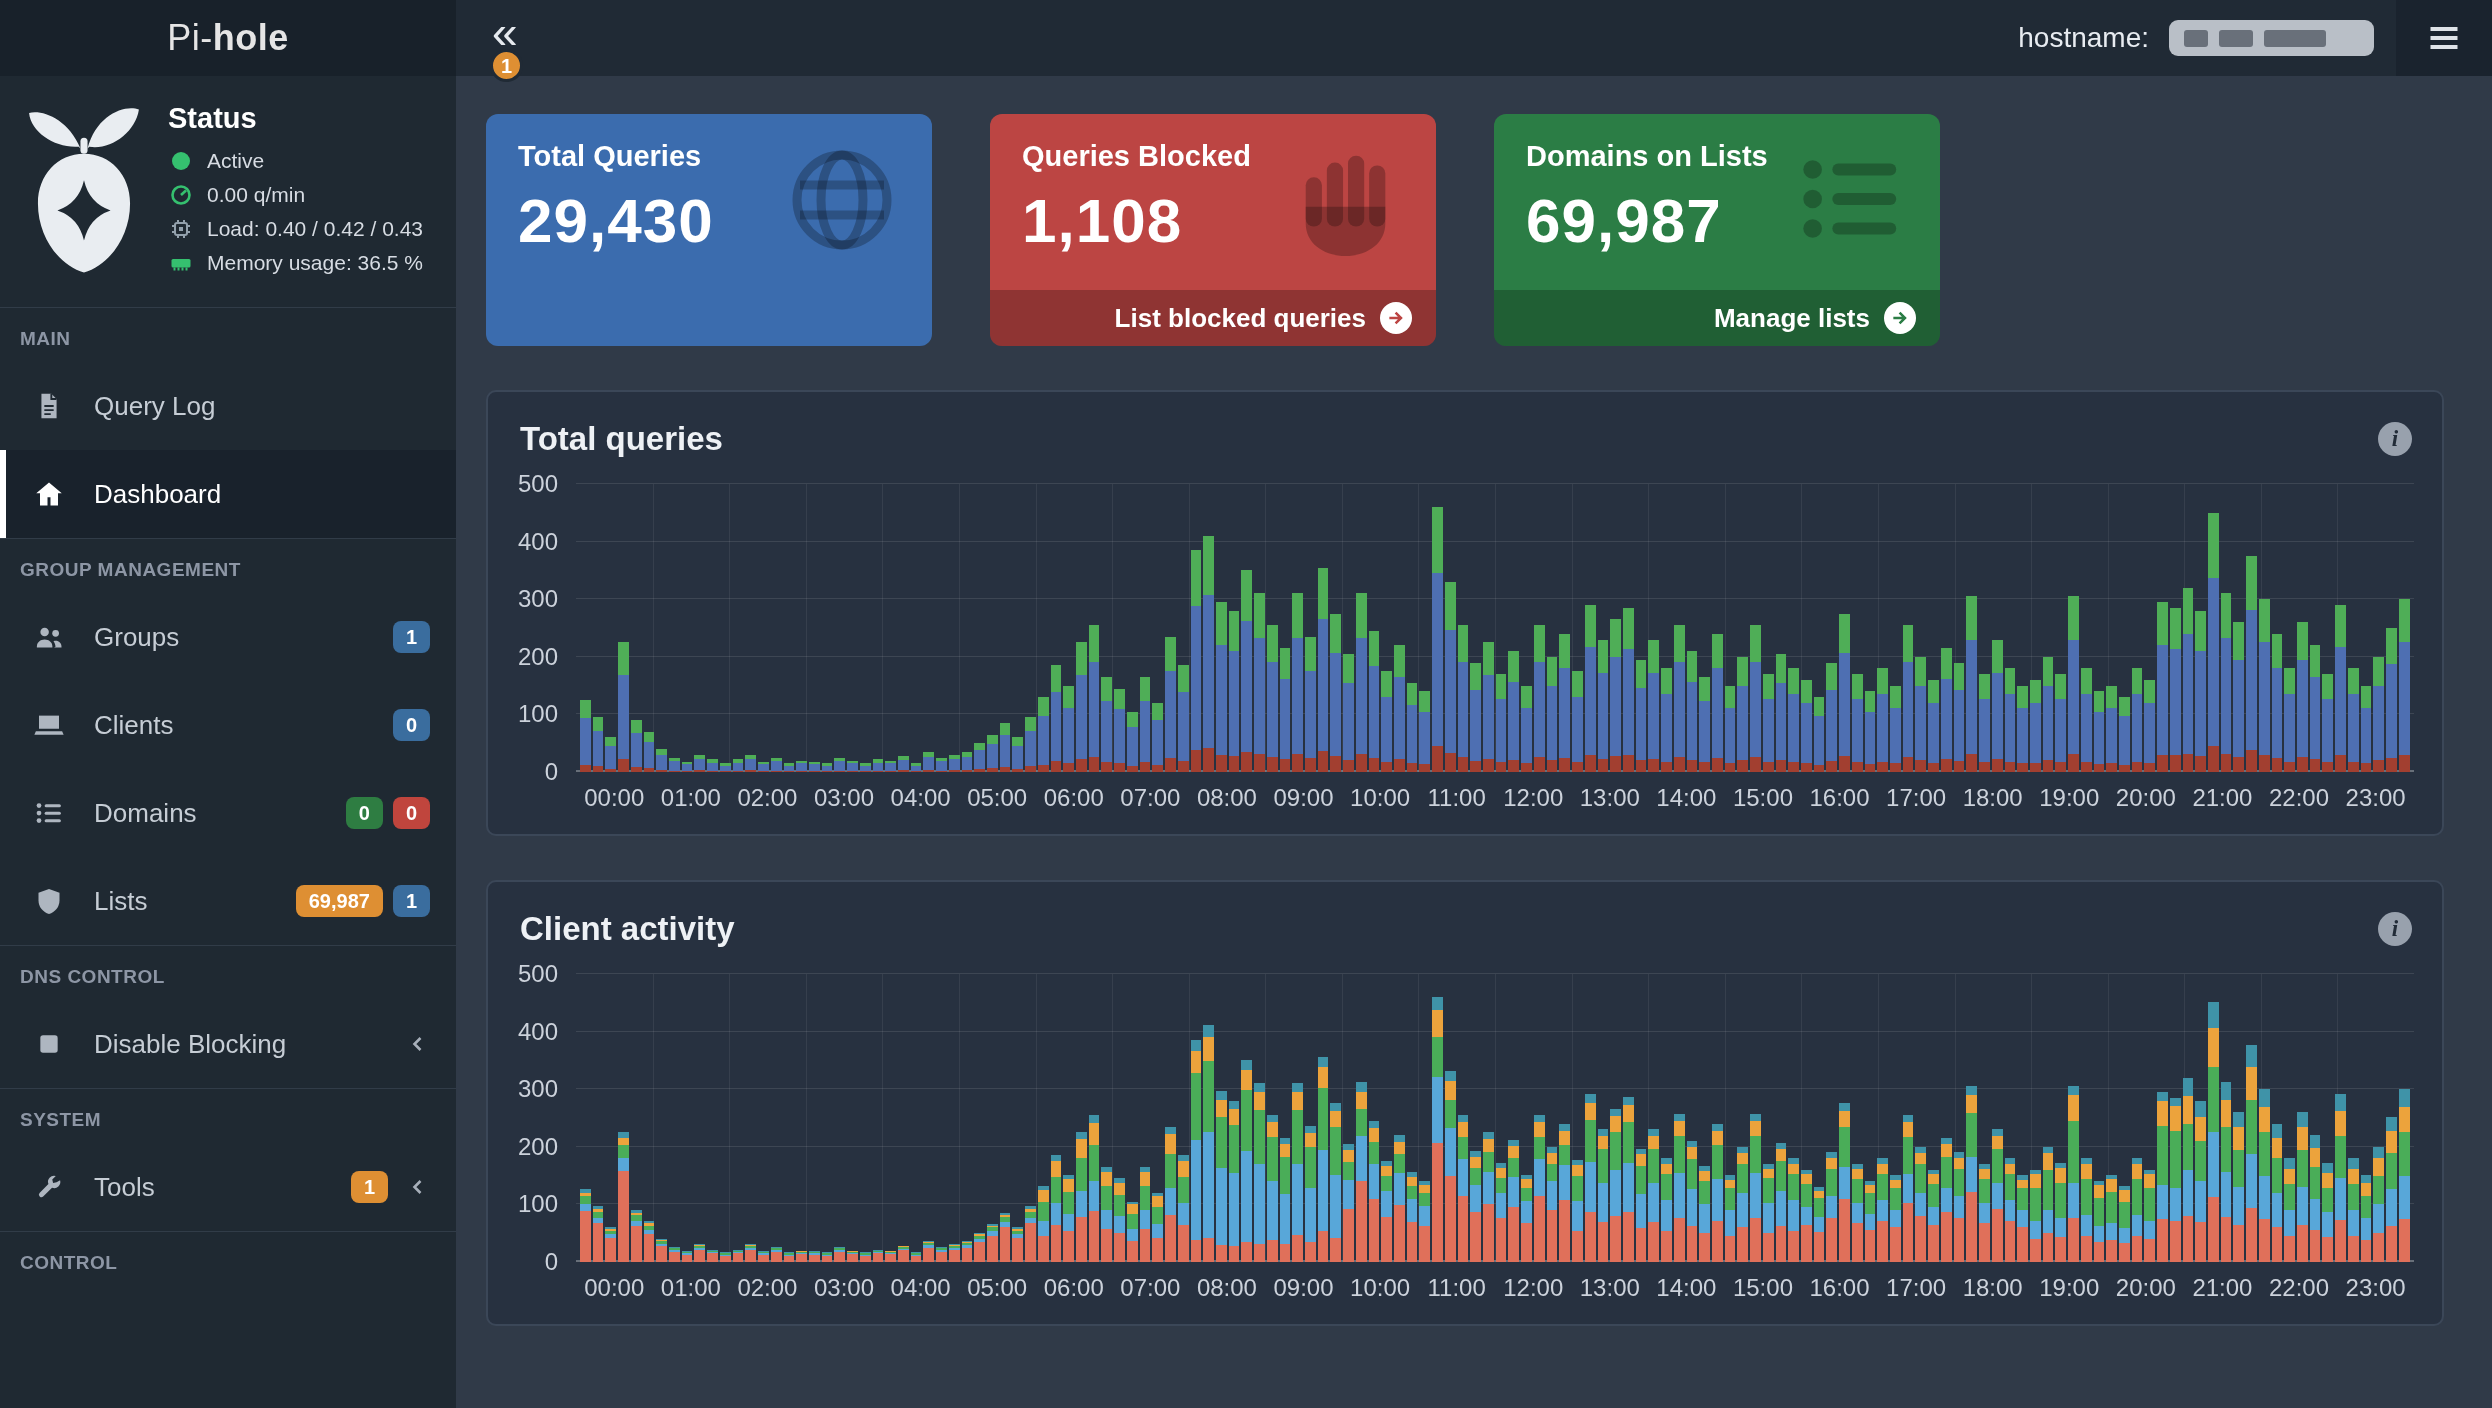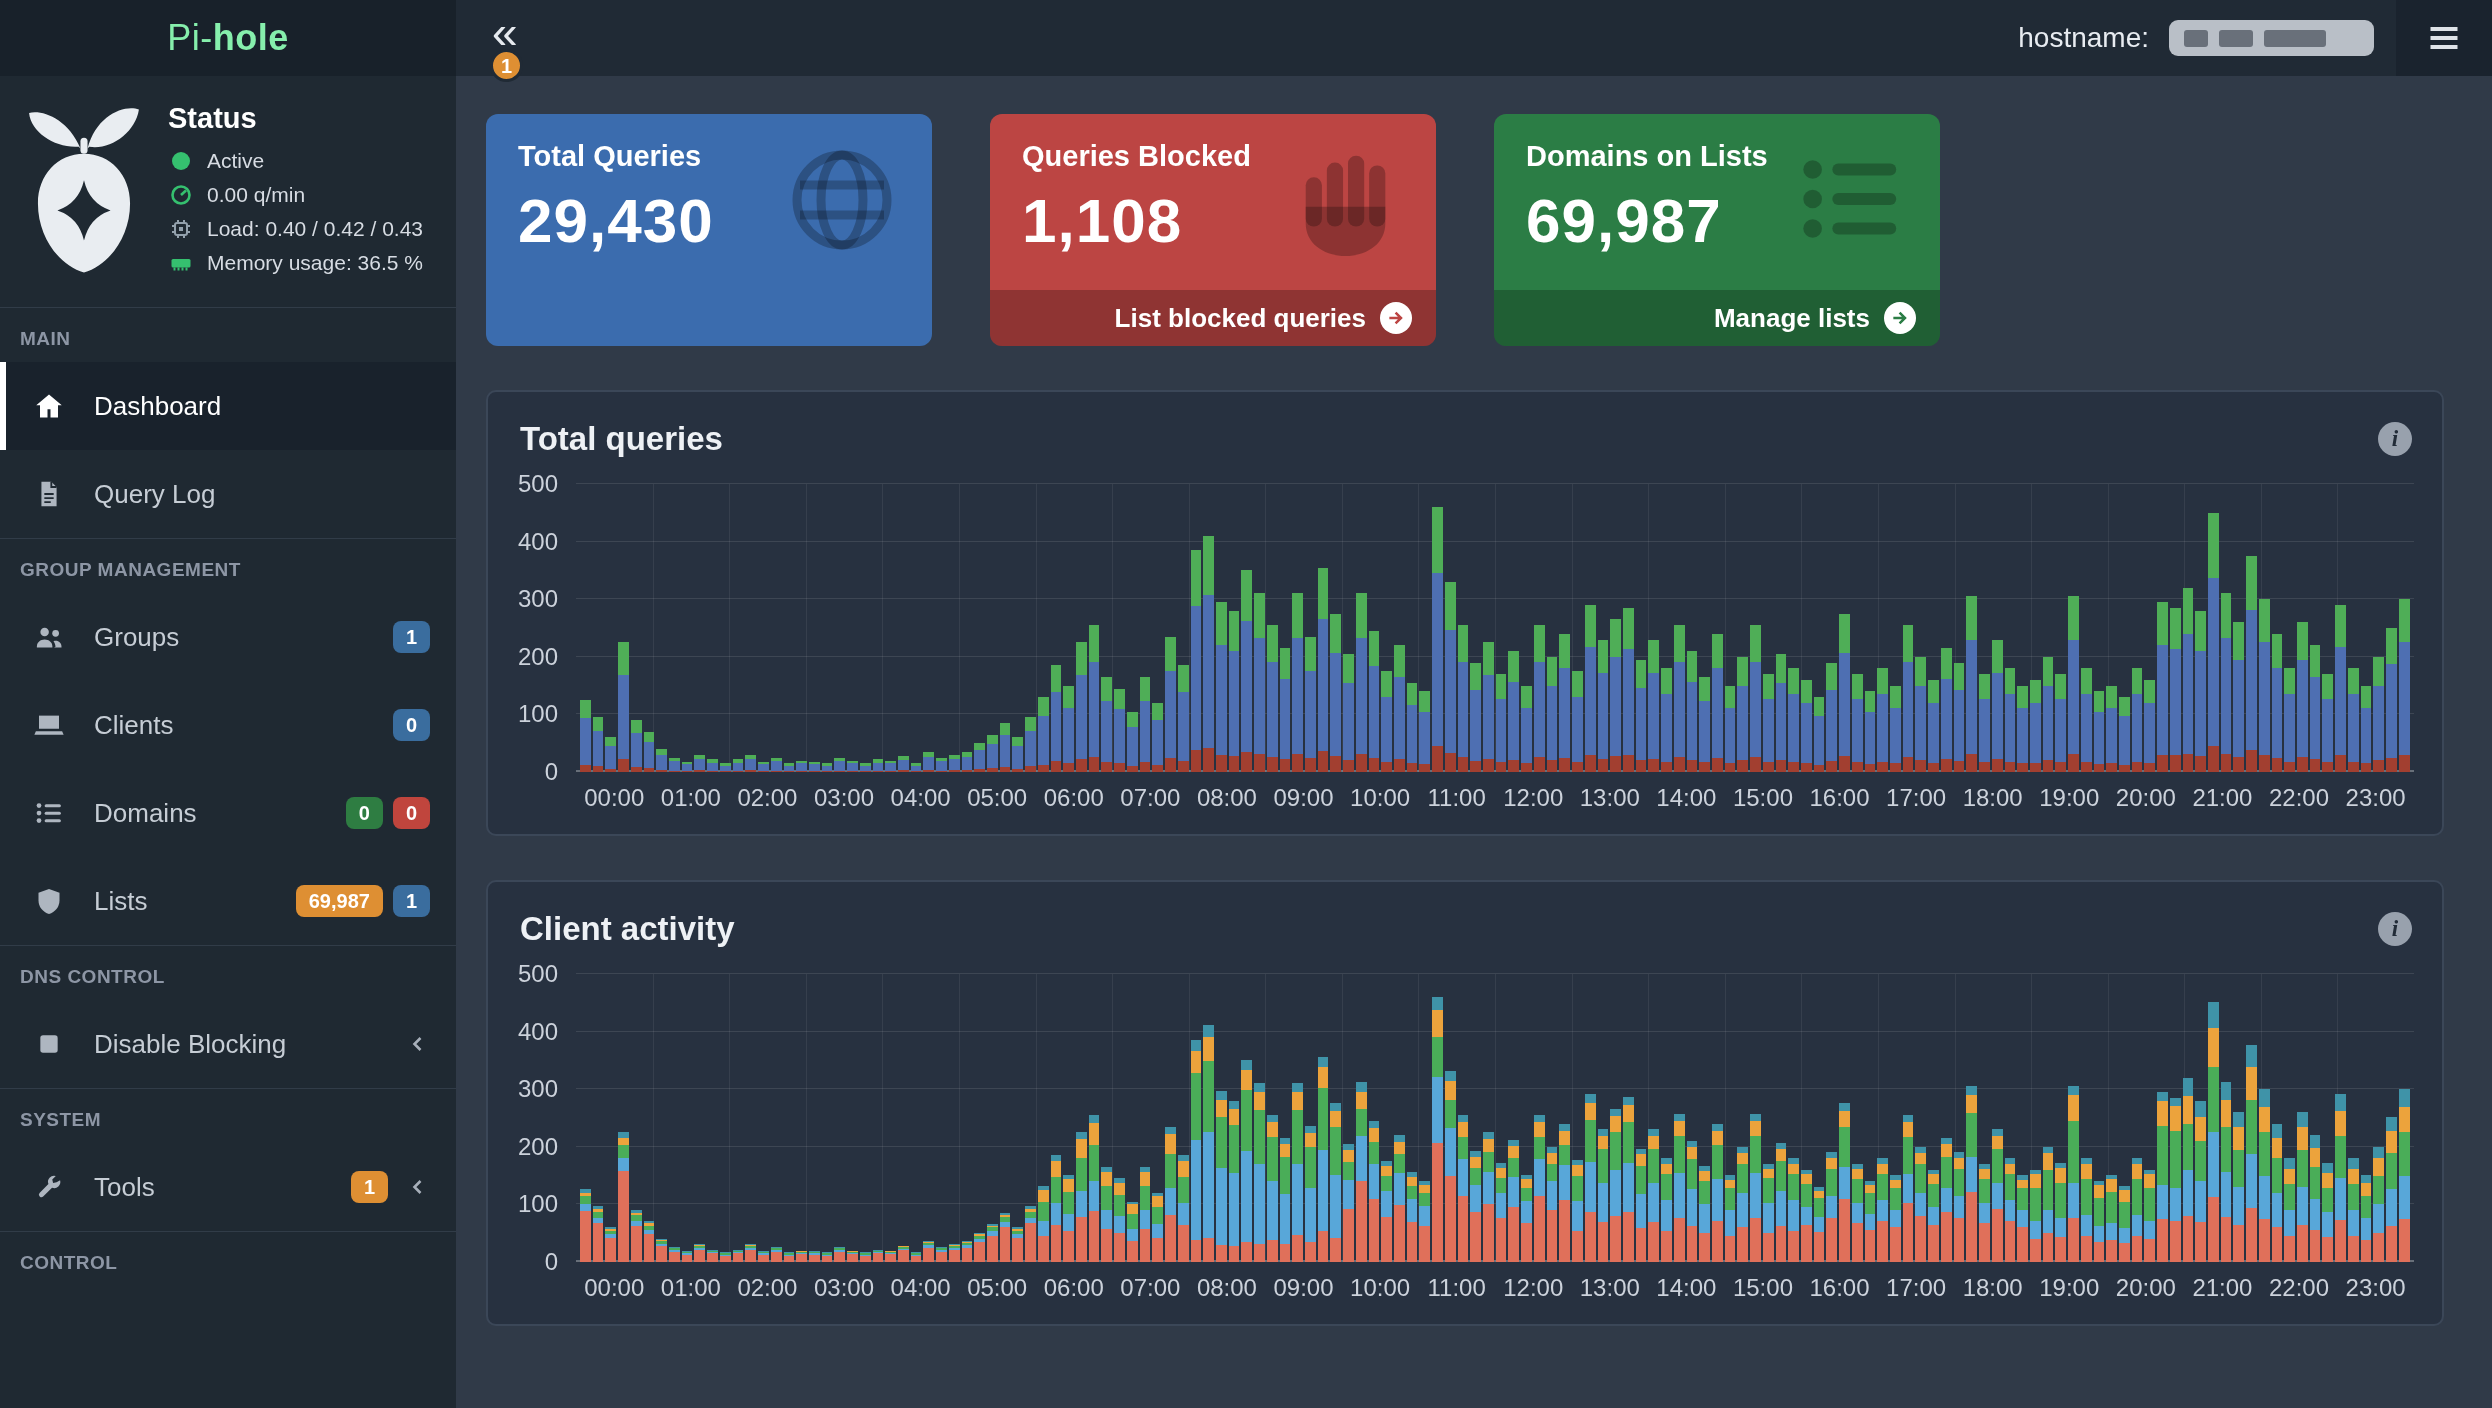--- a/index.html
+++ b/index.html
@@ -2,21 +2,21 @@
 <html style="--card-blue: #3b6cae; --card-red: #bc4543; --card-orange: #b5821e; --card-green: #2b7d45; --badge-blue: #3a6d9e; --badge-green: #2e7d42; --badge-red: #c0453d; --badge-orange: #de8f33; --status-green: #35c06f;"><head>
 <meta charset="utf-8">
 <style>
   * { margin:0; padding:0; box-sizing:border-box; }
   html,body { width:2492px; height:1408px; overflow:hidden; background:#303a48;
     font-family:"Liberation Sans","DejaVu Sans",sans-serif; }
   .app { display:flex; width:2492px; height:1408px; overflow:hidden; }
 
   
   .sidebar { width:456px; flex-shrink:0; background:#1f2932; color:#c6cdd5; display:flex; flex-direction:column; }
-  .brand { height:76px; background:#18212a; color:#86efac; display:flex; align-items:center; justify-content:center;
+  .brand { height:76px; background:#18212a; color:#e5e5e5; display:flex; align-items:center; justify-content:center;
     font-size:36px; letter-spacing:.5px; flex-shrink:0; }
   .brand .light { font-weight:300; }
   .brand .bold { font-weight:700; }
   .status-box { display:flex; padding:26px 20px 22px 22px; gap:22px; align-items:flex-start; }
   .logo svg { width:124px; height:178px; display:block; }
   .status-title { font-size:29px; font-weight:700; color:#fff; margin-bottom:14px; }
   .status-row { display:flex; align-items:center; gap:13px; font-size:21px; color:#d7dce3; margin:10px 0; }
   .status-row .sicon { width:26px; display:flex; justify-content:center; flex-shrink:0; }
   .dot { width:18px; height:18px; border-radius:50%; background:var(--status-green); }
 
@@ -146,38 +146,38 @@
                 <path d="M5.5 16.5v3 M9.5 16.5v3 M13.5 16.5v3 M17.5 16.5v3" stroke="#35c06f" stroke-width="2"></path>
               </svg>
           </span>
           <span>Memory usage: 36.5 %</span>
         </div>
       </div>
     </div>
 
     <div class="nav-section">MAIN</div>
 
-    <div class="nav-item active">
-      <span class="nicon">
-        <svg viewBox="0 0 24 24" width="30" height="30" fill="currentColor">
-            <path d="M12 2.8 1.8 11.4h3v9.8h6V14.6h2.4v6.6h6v-9.8h3z"></path>
-          </svg>
-      </span>
-      <span>Dashboard</span>
-    </div>
-
     <div class="nav-item">
       <span class="nicon">
         <svg viewBox="0 0 24 24" width="28" height="28" fill="currentColor">
             <path d="M5.5 1.5h8.5l4.5 4.5v16.5H5.5z"></path>
             <path d="M14 1.5v4.5h4.5" fill="none" stroke="#1f2932" stroke-width="1.6"></path>
             <path d="M8 12h8 M8 15.5h8 M8 19h5.5" stroke="#1f2932" stroke-width="1.6"></path>
           </svg>
       </span>
       <span>Query Log</span>
+    </div>
+
+    <div class="nav-item active">
+      <span class="nicon">
+        <svg viewBox="0 0 24 24" width="30" height="30" fill="currentColor">
+            <path d="M12 2.8 1.8 11.4h3v9.8h6V14.6h2.4v6.6h6v-9.8h3z"></path>
+          </svg>
+      </span>
+      <span>Dashboard</span>
     </div>
 
     <div class="nav-section">GROUP MANAGEMENT</div>
 
     <div class="nav-item">
       <span class="nicon">
         <svg viewBox="0 0 24 24" width="30" height="30" fill="currentColor">
             <circle cx="8.5" cy="8" r="3.4"></circle>
             <path d="M2.3 19.5c0-3.4 2.8-5.6 6.2-5.6s6.2 2.2 6.2 5.6v.8H2.3z"></path>
             <circle cx="17.3" cy="9" r="2.7"></circle>

